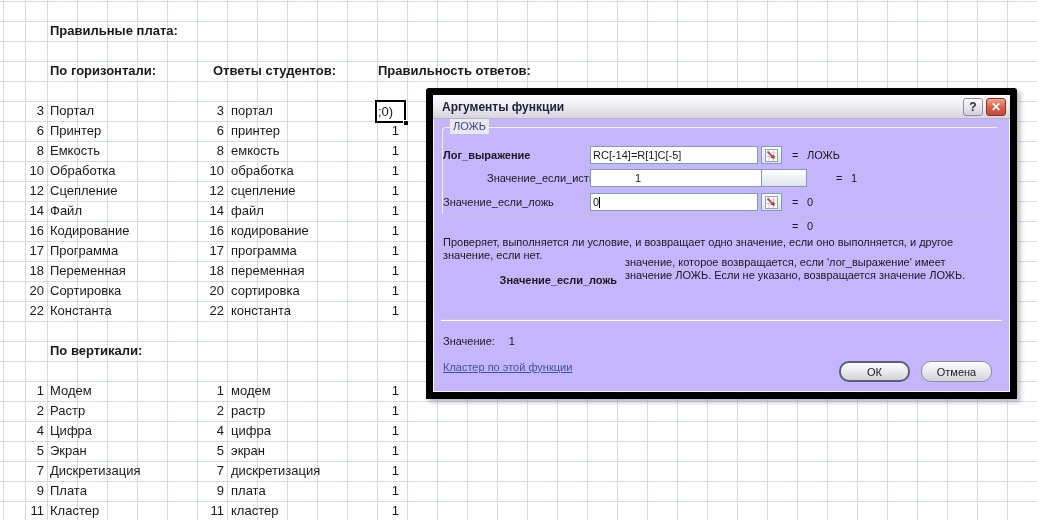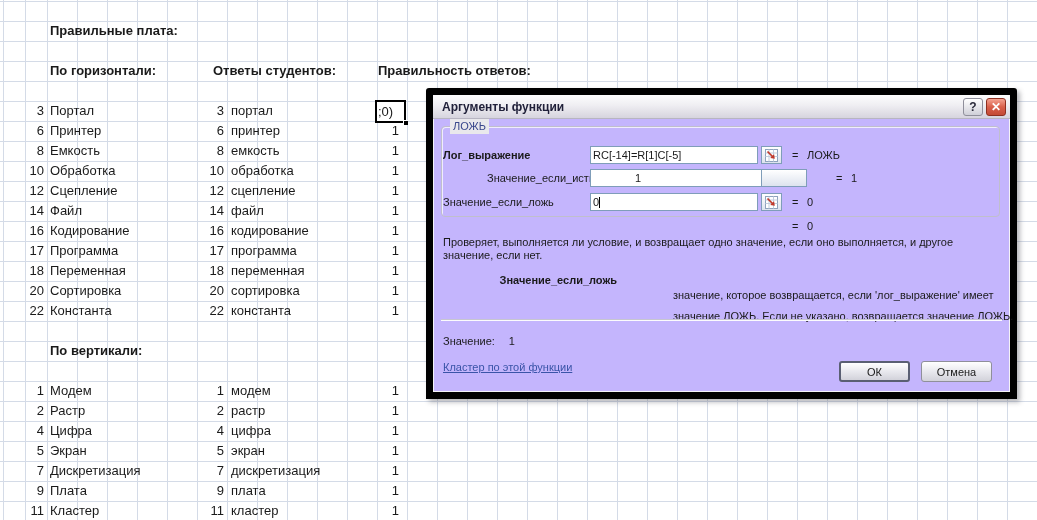--- a/index.html
+++ b/index.html
@@ -47,27 +47,27 @@
   .range-btn{position:absolute;left:328px;width:21px;height:18px;box-sizing:border-box;
     background:linear-gradient(180deg,#fff,#dde3ee);border:1px solid #7f9db9;
     display:flex;align-items:center;justify-content:center;}
   .arg-eq{position:absolute;left:359px;line-height:18px;}
   .arg-res{position:absolute;left:374px;line-height:18px;}
   .row1{top:51px;} .row2{top:74px;padding-left:44px;} .row3{top:98px;}
   .formula-eq{position:absolute;left:359px;top:124px;line-height:14px;}
   .formula-res{position:absolute;left:374px;top:124px;line-height:14px;}
   .desc{position:absolute;left:10px;top:141px;width:540px;line-height:13px;}
   .arghelp-label{position:absolute;left:10px;top:179px;width:174px;text-align:right;font-weight:bold;line-height:13px;}
-  .arghelp-text{position:absolute;left:192px;top:190px;width:352px;line-height:21px;margin-left:48px;}
+  .arghelp-text{position:absolute;left:192px;top:161px;width:352px;line-height:13px;}
   .separator{position:absolute;left:8px;right:8px;top:224px;height:0;
     border-top:1px solid #c7c6d1;border-bottom:1px solid #fbfbfd;}
   .value-line{position:absolute;left:10px;top:239px;line-height:14px;}
   .value-num{margin-left:14px;}
   .help-link{position:absolute;left:10px;top:265px;color:#3a54a8;text-decoration:underline;cursor:pointer;line-height:14px;}
-  .btn{position:absolute;top:266px;width:71px;height:21px;box-sizing:border-box;border-radius:3px;
+  .btn{position:absolute;top:266px;width:71px;height:21px;box-sizing:border-box;border-radius:10px;
     display:flex;align-items:center;justify-content:center;
     background:linear-gradient(180deg,#ffffff,#e6e6ec 55%,#d2d2da);}
   .btn.ok{left:406px;border:2px solid #5a5f73;}
   .btn.cancel{left:488px;border:1px solid #8f8f9a;}
 </style>
 </head>
 <body>
 
 <div class="stage">
 

